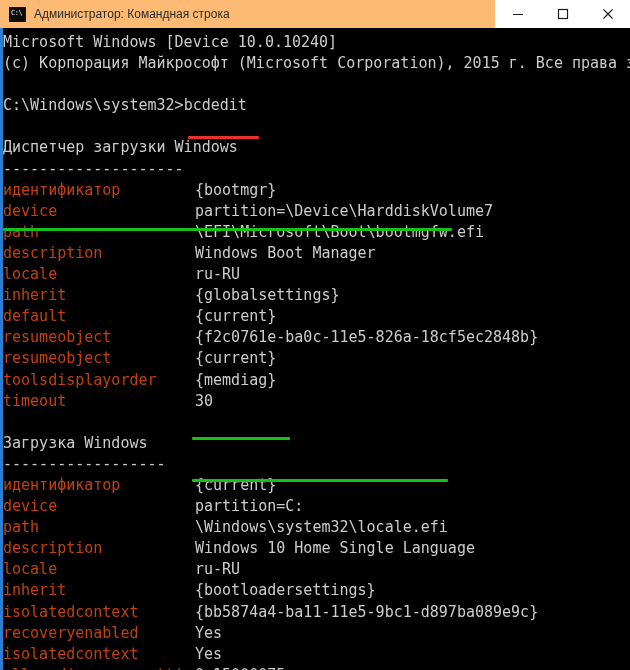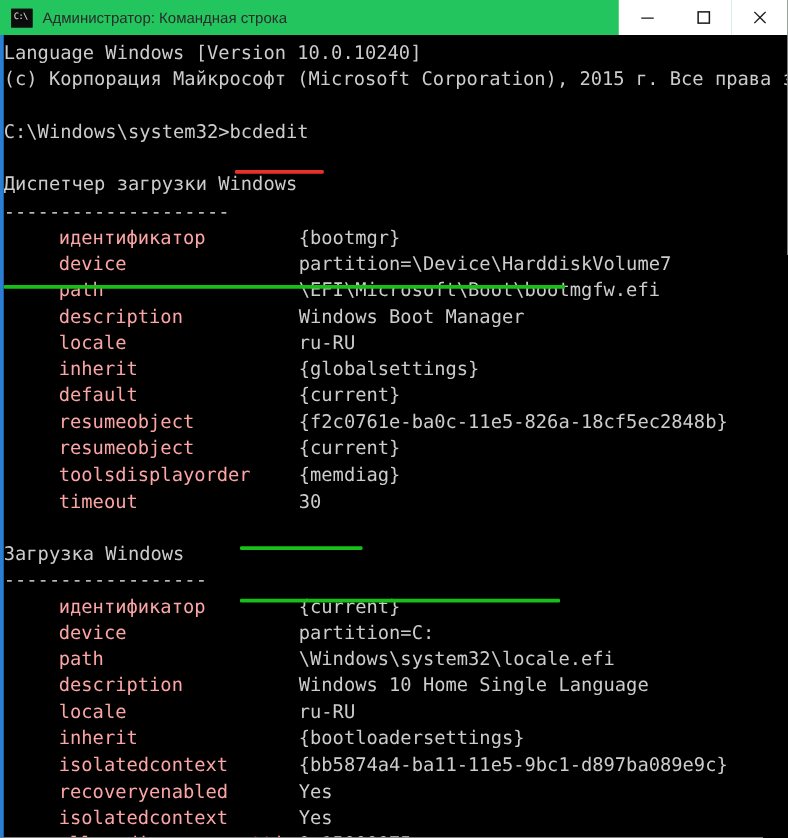--- a/index.html
+++ b/index.html
@@ -15,21 +15,21 @@
     background: #000000;
     font-family: "DejaVu Sans Mono", "Liberation Mono", monospace;
   }
 
   
   .titlebar {
     position: absolute;
     left: 0; top: 0;
     width: 630px;
     height: 28px;
-    background: #22c55e;
+    background: #fdba74;
     display: flex;
     align-items: center;
     box-sizing: border-box;
   }
   .title-icon {
     width: 17px;
     height: 15px;
     margin-left: 9px;
     margin-right: 8px;
     background: #0c0c0c;
@@ -102,22 +102,21 @@
     line-height: 21.1px;
     font-size: 15px;
     color: #cccccc;
     white-space: pre;
     position: relative;
     letter-spacing: 0px;
   }
   .line .key {
     display: inline-block;
     width: 192px;
-    color: #fca5a5;
-    padding-left: 44px;
+    color: #c2410c;
   }
   .line .val { color: #cccccc; }
 
   
   .ul {
     position: absolute;
     height: 3px;
     border-radius: 1px;
   }
   .ul-red { background: #e8312b; }
@@ -150,21 +149,21 @@
         </svg>
       </div>
     </div>
   </div>
 
   <div class="console">
     <div class="left-border"></div>
 
     <div class="lines">
 
-      <div class="line">Language Windows [Version 10.0.10240]</div>
+      <div class="line">Microsoft Windows [Device 10.0.10240]</div>
       <div class="line">(c) Корпорация Майкрософт (Microsoft Corporation), 2015 г. Все права защищены.</div>
       <div class="line">&nbsp;</div>
 
       <div class="line"><span>C:\Windows\system32&gt;</span><span>bcdedit</span></div>
       <div class="line">&nbsp;</div>
 
       <div class="line">Диспетчер загрузки Windows</div>
       <div class="line">--------------------</div>
 
       <div class="line"><span class="key">идентификатор</span><span class="val">{bootmgr}</span></div>

